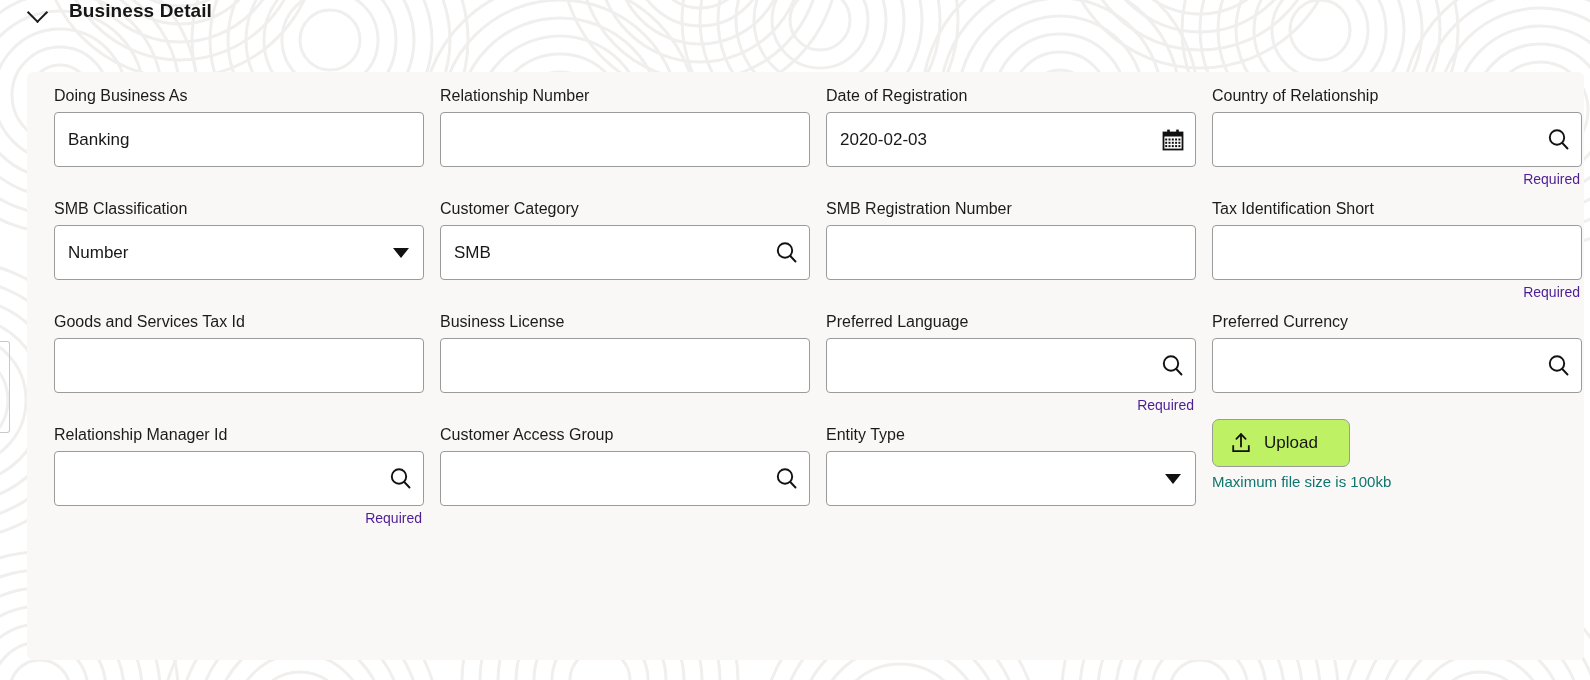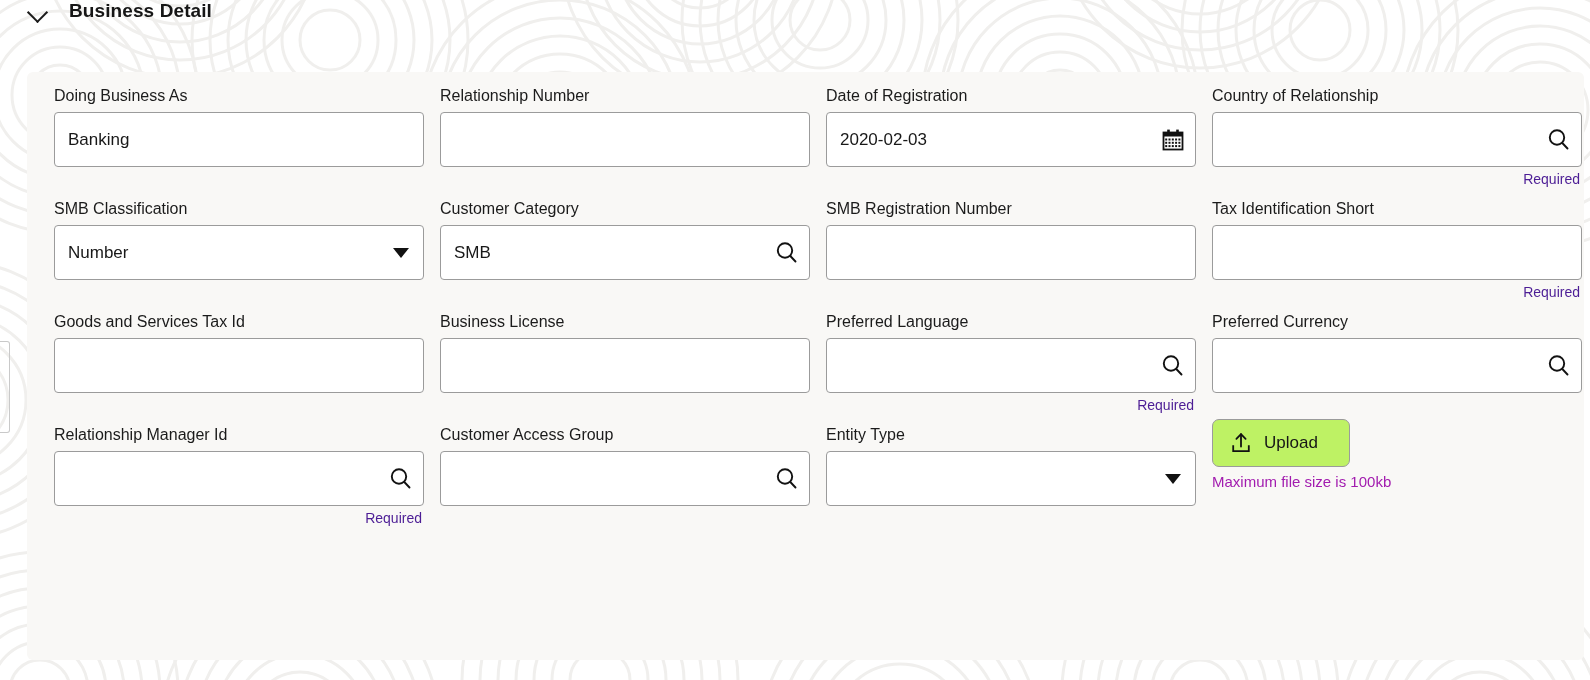--- a/index.html
+++ b/index.html
@@ -165,21 +165,21 @@
     cursor: pointer;
   }
   .upload-btn .lbl {
     font-size: 17px;
     color: #161616;
     white-space: nowrap;
   }
   .ico-upload { width: 24px; height: 24px; display: block; }
   .upload-hint {
     font-size: 15px;
-    color: #a21caf;
+    color: #0f766e;
     line-height: 26px;
     height: 26px;
     white-space: nowrap;
     padding-top: 2px;
   }
   .spacer-field { width: 378px; }
 </style>
 </head>
 <body>
 

